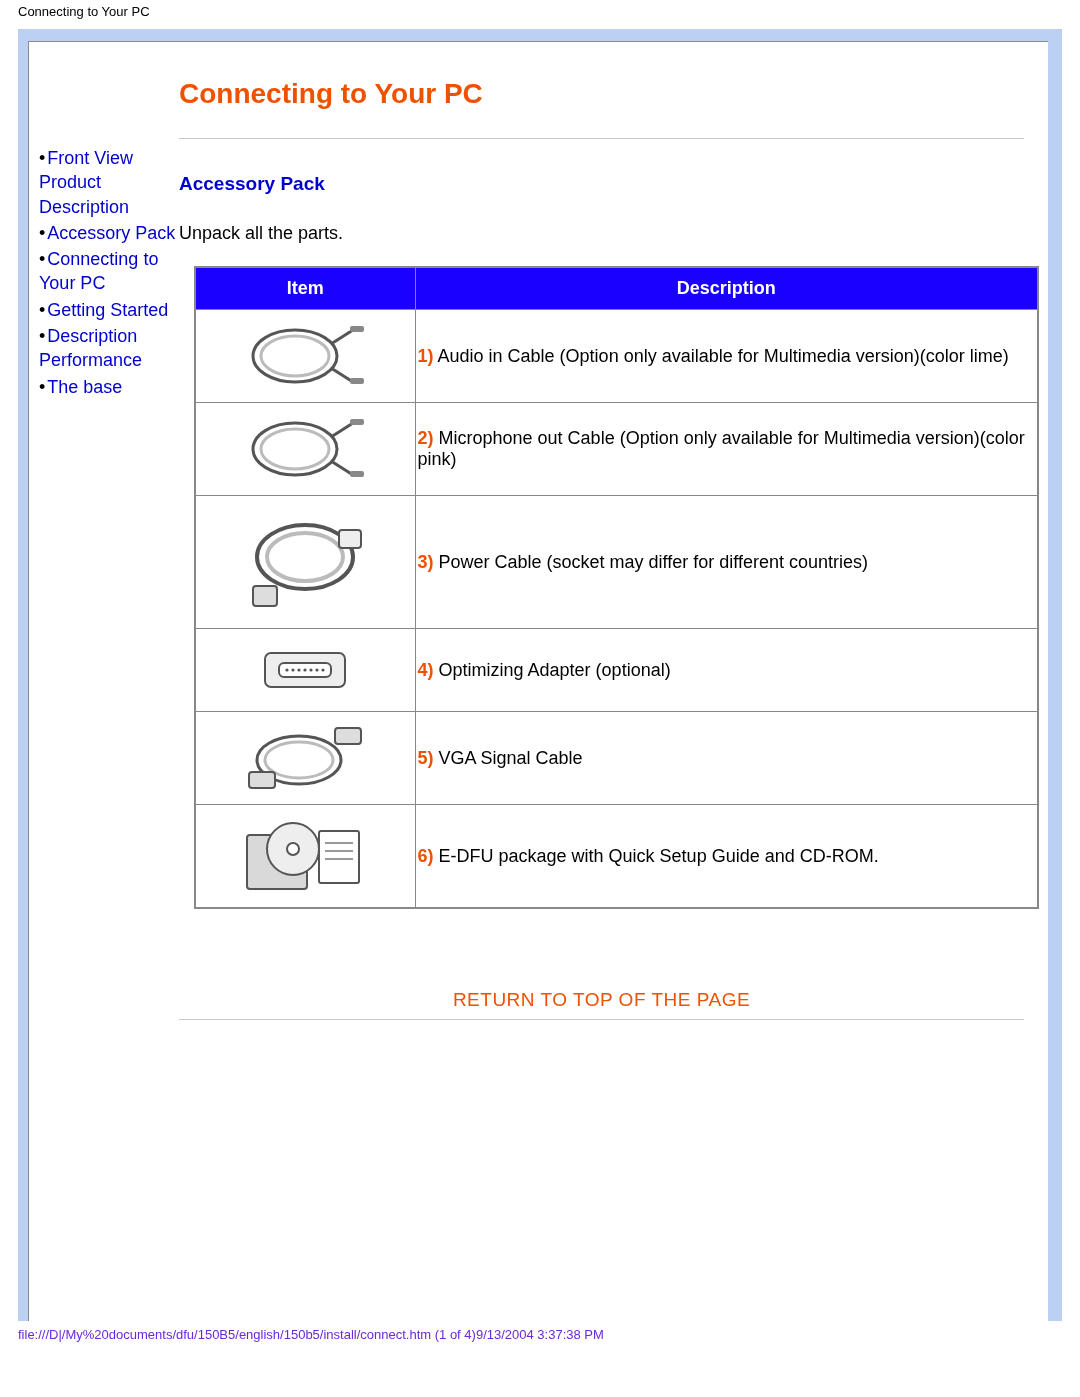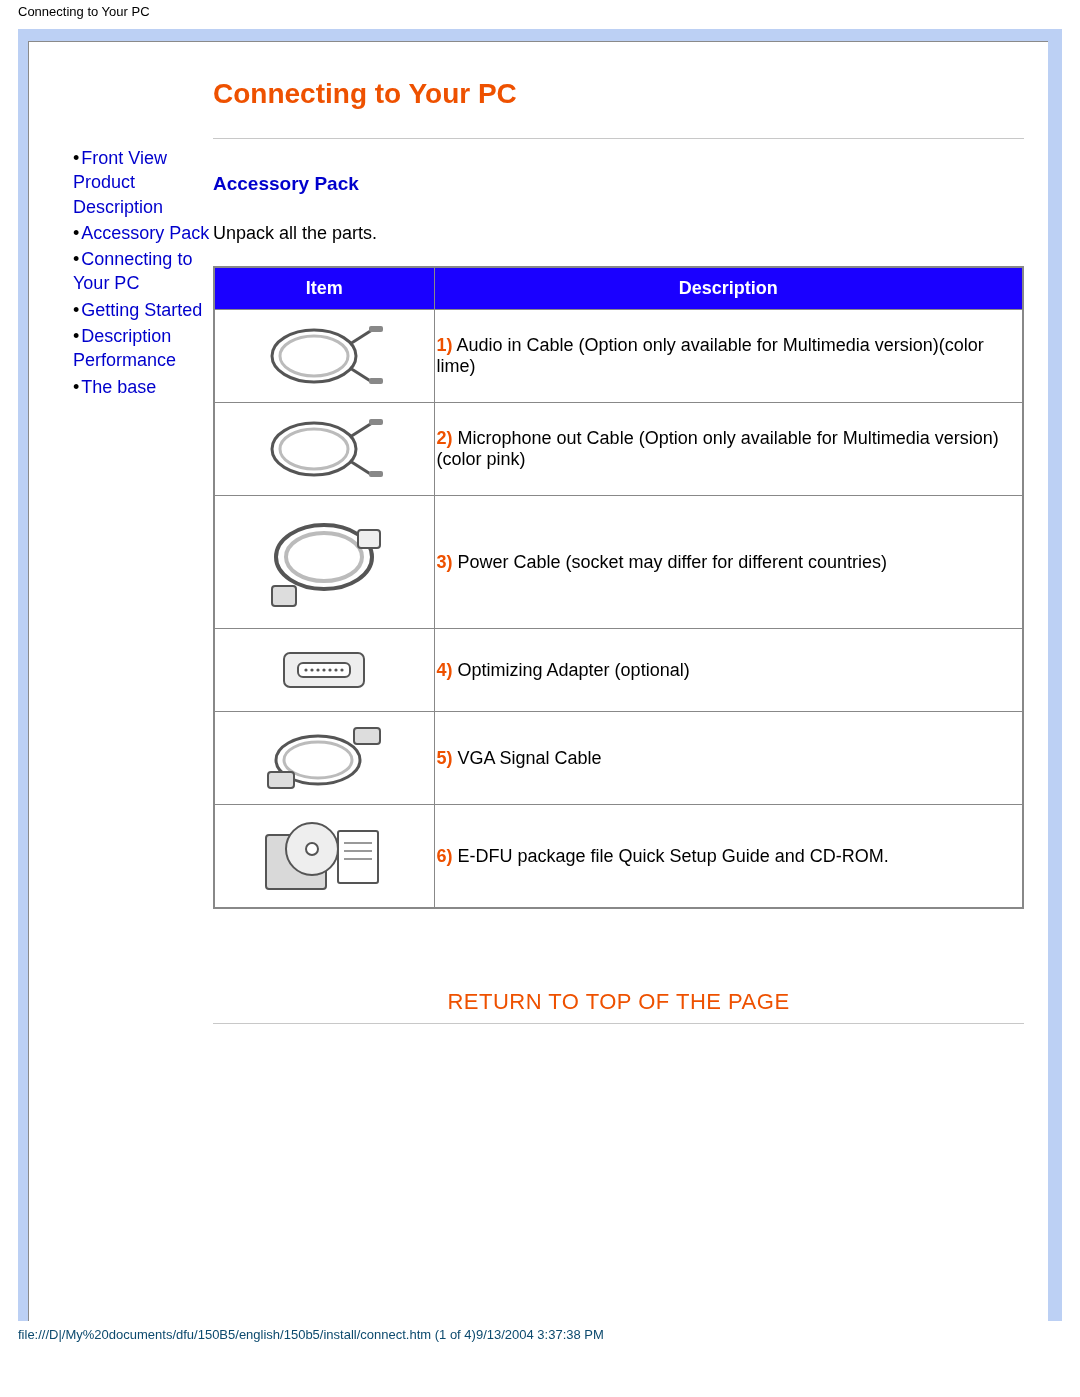--- a/index.html
+++ b/index.html
@@ -36,21 +36,20 @@
   .layout {
     display: flex;
     align-items: flex-start;
   }
   .sidebar {
     width: 150px;
     padding: 68px 0 0 10px;
     color: #0000cc;
     font-size: 18px;
     line-height: 1.35;
-    margin-left: 34px;
   }
   .sidebar .nav-item {
     display: block;
     margin-bottom: 2px;
   }
   .bullet { color: #000; margin-right: 2px; }
   .main {
     flex: 1;
     padding-right: 4px;
   }
@@ -76,20 +75,21 @@
     font-weight: bold;
     margin: 0 0 28px 0;
   }
   .intro {
     margin: 13px 0 22px 0;
   }
   table.parts {
     border-collapse: collapse;
     width: 100%;
     border: 2px solid #888;
+    margin-left: 15px;
   }
   table.parts th {
     background: #1a00ff;
     color: #fff;
     font-weight: bold;
     text-align: center;
     padding: 10px 6px;
     border: 1px solid #888;
     font-size: 18px;
   }
@@ -104,27 +104,27 @@
     padding: 6px;
   }
   .num { color: #ee5100; font-weight: bold; }
   .desc-text { color: #000; }
   .return-link {
     text-align: center;
     margin-top: 80px;
   }
   .return-link a {
     color: #ee5100;
-    font-size: 22px;
+    font-size: 19px;
     letter-spacing: 0.5px;
     text-decoration: none;
   }
   .footer-path {
     font-size: 13px;
-    color: #0c4a6e;
+    color: #6d28d9;
     padding: 6px 0 10px 18px;
   }
   
   .illus {
     width: 140px;
     height: 80px;
   }
   svg { display: block; margin: 0 auto; }
 </style>
 </head>
@@ -247,21 +247,21 @@
                     <circle cx="58" cy="38" r="26" fill="#eee" stroke="#555" stroke-width="2"></circle>
                     <circle cx="58" cy="38" r="6" fill="#fff" stroke="#555" stroke-width="2"></circle>
                     <rect x="84" y="20" width="40" height="52" rx="2" fill="#fff" stroke="#555" stroke-width="2"></rect>
                     <line x1="90" y1="32" x2="118" y2="32" stroke="#999" stroke-width="2"></line>
                     <line x1="90" y1="40" x2="118" y2="40" stroke="#999" stroke-width="2"></line>
                     <line x1="90" y1="48" x2="118" y2="48" stroke="#999" stroke-width="2"></line>
                   </svg>
                 </td>
                 <td>
                   <span class="num">6)</span>
-                  <span class="desc-text">E-DFU package file Quick Setup Guide and CD-ROM.</span>
+                  <span class="desc-text">E-DFU package with Quick Setup Guide and CD-ROM.</span>
                 </td>
               </tr>
             </tbody>
           </table>
 
           <div class="return-link">
             <a href="#">RETURN TO TOP OF THE PAGE</a>
           </div>
           <hr class="sep2">
         </main>

